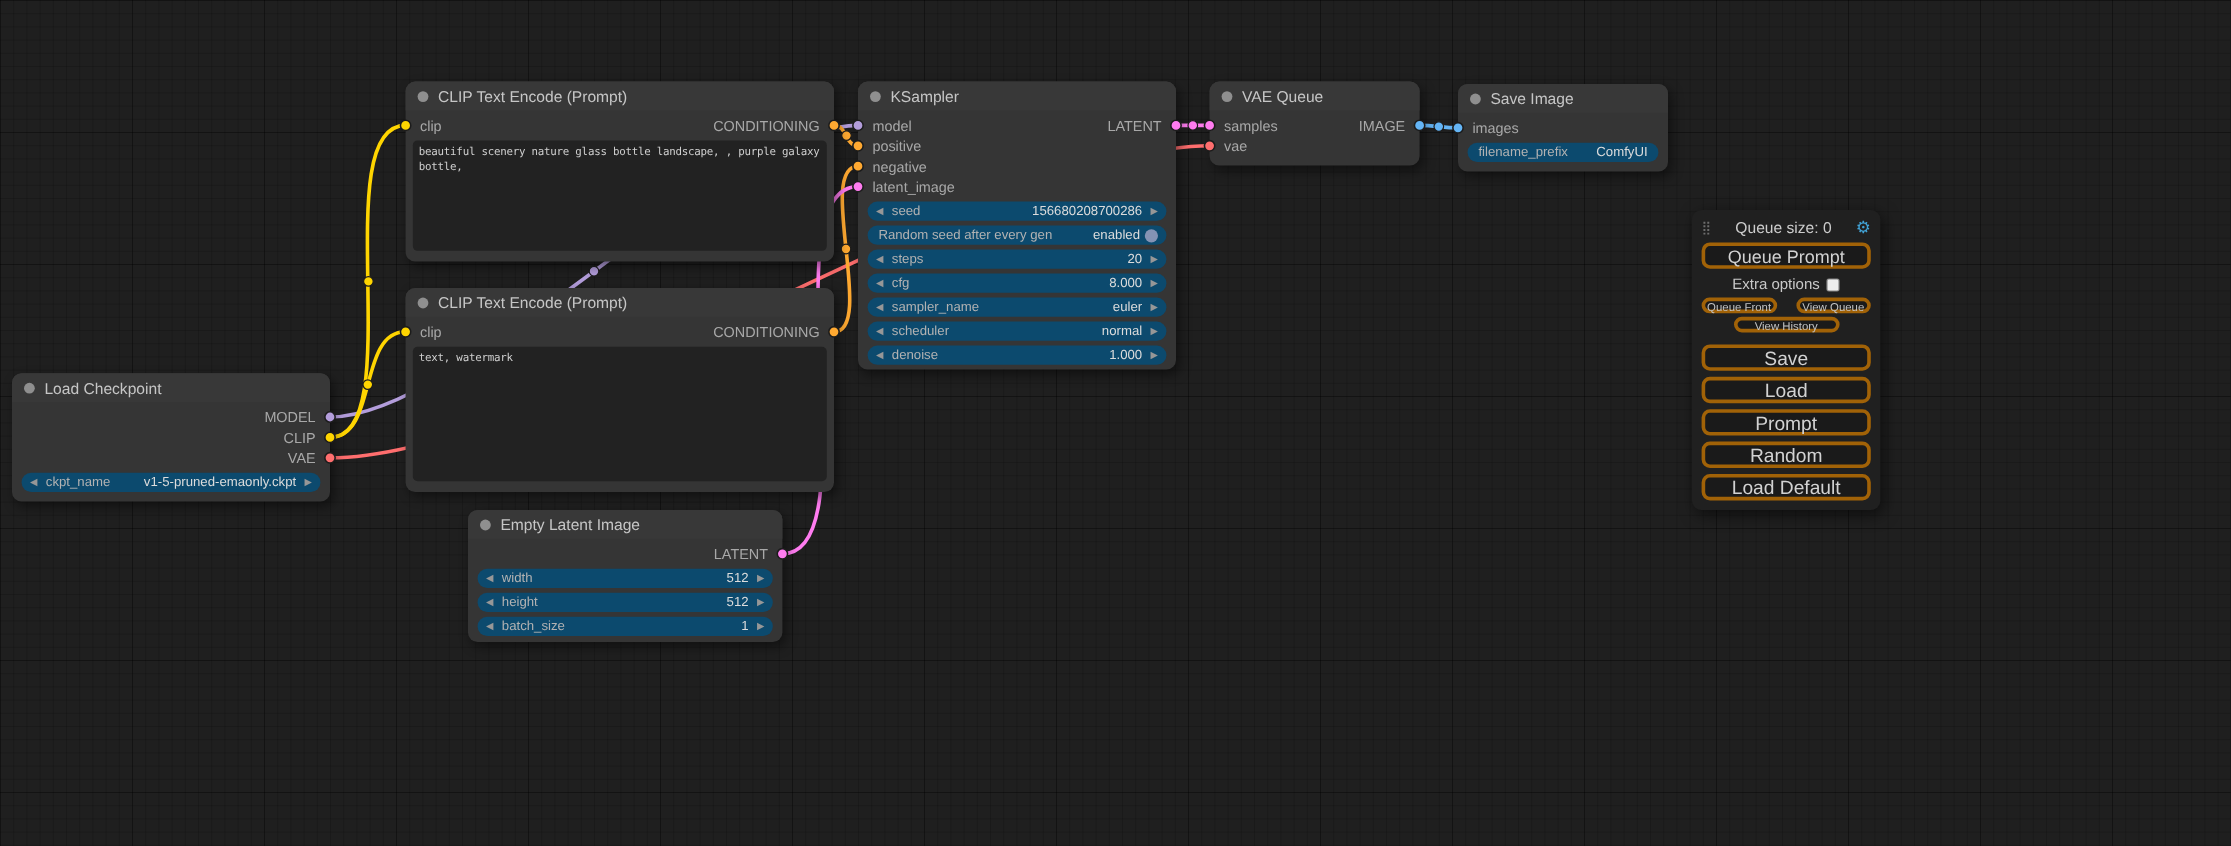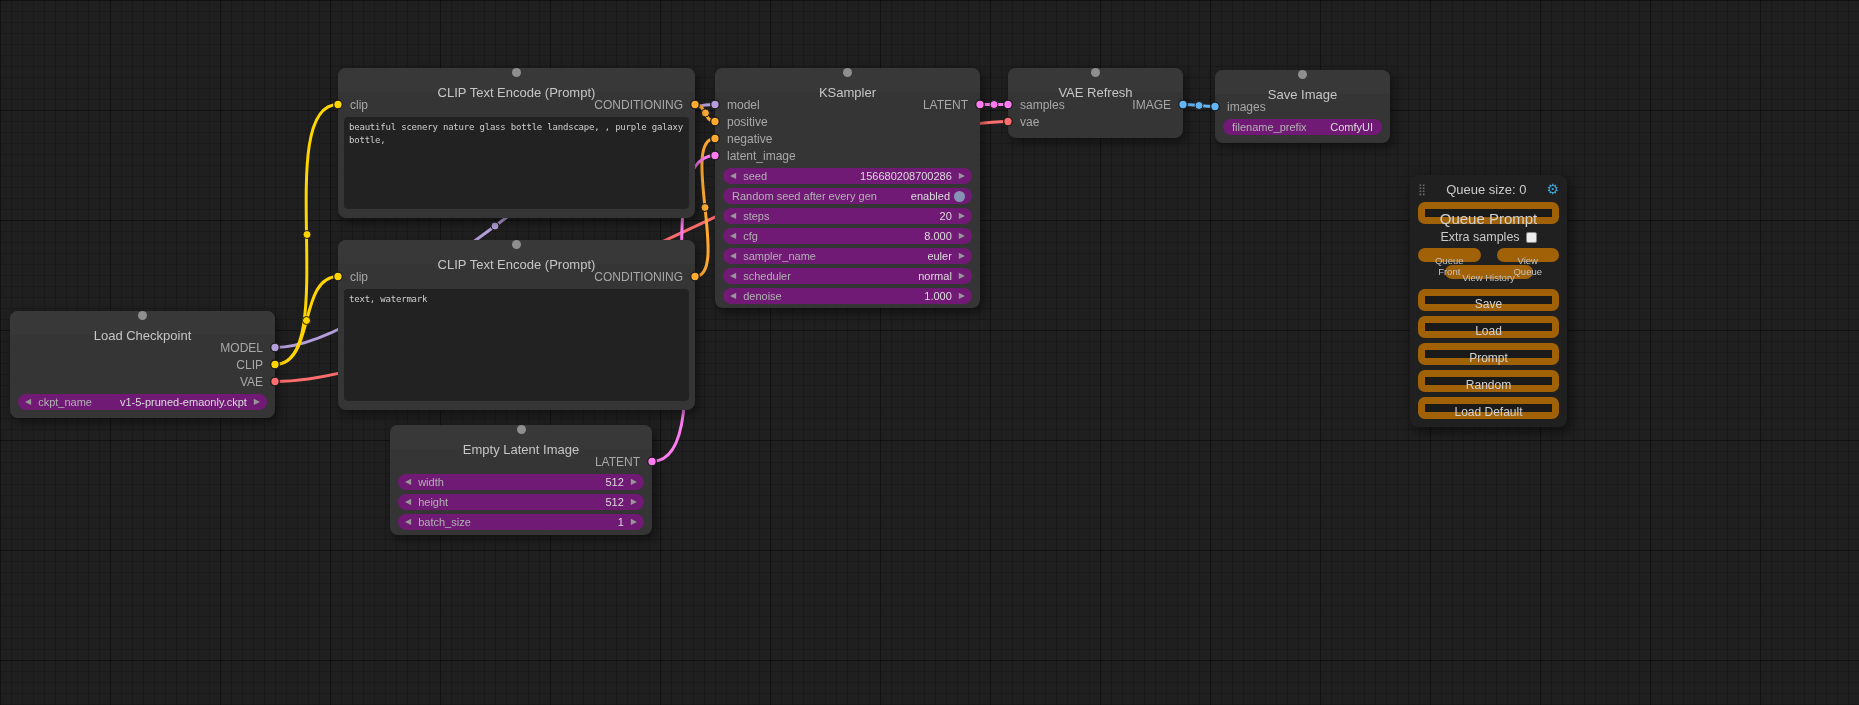--- a/index.html
+++ b/index.html
@@ -10,48 +10,48 @@
       linear-gradient(90deg,rgba(0,0,0,.16) 1px,transparent 1px),
       linear-gradient(rgba(0,0,0,.30) 1px,transparent 1px),
       linear-gradient(90deg,rgba(0,0,0,.30) 1px,transparent 1px);
     background-size:11px 11px,11px 11px,110px 110px,110px 110px;
     font-family:"Liberation Sans",sans-serif;}
   svg.layer{position:absolute;left:0;top:0;pointer-events:none;}
   #wires{z-index:1;} #ports{z-index:3;}
   .node{position:absolute;z-index:2;background:#353535;border-radius:8px;
     box-shadow:3px 4px 10px rgba(0,0,0,.45);color:#b8b8b8;box-sizing:border-box;}
   .ntitle{height:24px;display:flex;align-items:center;gap:8px;padding:0 10px;
-    background:#383838;border-radius:8px 8px 0 0;flex-direction:column;}
+    background:#383838;border-radius:8px 8px 0 0;}
   .ttext{font-size:13px;color:#c6c6c6;white-space:nowrap;}
   .ndot{width:9px;height:9px;border-radius:50%;background:#8f8f8f;flex:0 0 auto;}
   .slots{padding-top:4px;}
   .srow{height:17px;display:flex;align-items:center;font-size:12px;color:#a8a8a8;padding:0 12px;}
   .srow.in{justify-content:flex-start;}
   .srow.out{justify-content:flex-end;}
   .srow.both{justify-content:space-between;}
   .ntext{margin:4px 6px 0;background:#222;border-radius:4px;padding:4px 5px;
     font-family:"DejaVu Sans Mono",monospace;font-size:9px;letter-spacing:-0.2px;
     line-height:1.4;color:#cfcfcf;white-space:pre-wrap;overflow:hidden;box-sizing:border-box;}
-  .widget{height:16px;background:#701a75;border-radius:8px;margin:4px 8px 0;display:flex;
+  .widget{height:16px;background:#0c4a6e;border-radius:8px;margin:4px 8px 0;display:flex;
     align-items:center;padding:0 7px;font-size:11px;box-sizing:border-box;}
   .warr{color:#979797;font-size:8px;line-height:1;flex:0 0 auto;}
   .wlabel{margin-left:7px;color:#b2b2b2;white-space:nowrap;}
   .wvalue{margin-left:auto;margin-right:7px;color:#dcdcdc;white-space:nowrap;}
   .knob{width:11px;height:11px;border-radius:50%;margin-left:4px;flex:0 0 auto;}
   
   .qpanel{position:absolute;left:1410px;top:175px;width:157px;z-index:4;background:#202020;
     border-radius:8px;box-shadow:3px 4px 12px rgba(0,0,0,.55);padding:6px 8px 8px;box-sizing:border-box;}
   .qhead{display:flex;align-items:center;height:16px;}
   .qdrag{color:#6d6d6d;font-size:11px;flex:0 0 auto;}
   .qtitle{flex:1;text-align:center;color:#cccccc;font-size:13px;}
   .qgear{font-size:14px;flex:0 0 auto;line-height:1;}
-  .qbtn{display:block;width:100%;background:#1a1a1a;border:7px solid #a16207;border-radius:7px;
+  .qbtn{display:block;width:100%;background:#1a1a1a;border:3px solid #a16207;border-radius:7px;
     color:#d2d2d2;font-family:"Liberation Sans",sans-serif;cursor:pointer;box-sizing:border-box;}
   .qbtn.prompt{height:22px;font-size:15px;margin-top:5px;}
-  .qbtn.big{height:22px;font-size:12px;margin-top:5px;}
+  .qbtn.big{height:22px;font-size:16px;margin-top:5px;}
   .qbtn.big.first{margin-top:10px;}
   .qextra{display:flex;justify-content:center;align-items:center;gap:6px;color:#c9c9c9;
     font-size:12.5px;margin-top:6px;height:14px;}
   .qcheck{width:11px;height:11px;background:#ededed;border:1px solid #888;border-radius:2px;box-sizing:border-box;}
   .qsmrow{display:flex;gap:16px;margin-top:4px;}
   .qbtn.sm{flex:1;height:13px;font-size:9.5px;border-radius:8px;padding:0;line-height:11px;color:#c3c3c3;}
   .qbtn.sm.vh{display:block;width:88px;margin:3px auto 0;flex:none;}
 </style>
 </head>
 <body>
@@ -224,21 +224,21 @@
       <span class="warr">◀</span>
       <span class="wlabel">denoise</span>
       <span class="wvalue">1.000</span>
       <span class="warr">▶</span>
     </div>
   </div>
 
   <div class="node" style="left:1008px;top:68px;width:175px;height:70px">
     <div class="ntitle">
       <span class="ndot"></span>
-      <span class="ttext">VAE Refresh</span>
+      <span class="ttext">VAE Queue</span>
     </div>
     <div class="slots">
       <div class="srow both">
         <span>samples</span>
         <span>IMAGE</span>
       </div>
       <div class="srow in">
           <span>vae</span>
         </div>
     </div>
@@ -283,21 +283,21 @@
   </svg>
 
   <div class="qpanel">
     <div class="qhead">
       <span class="qdrag">⣿</span>
       <span class="qtitle">Queue size: 0</span>
       <span class="qgear" style="color: rgb(65, 162, 213);">⚙</span>
     </div>
     <button class="qbtn prompt">Queue Prompt</button>
     <div class="qextra">
-      <span>Extra samples</span>
+      <span>Extra options</span>
       <span class="qcheck"></span>
     </div>
     <div class="qsmrow">
       <button class="qbtn sm">Queue Front</button>
       <button class="qbtn sm">View Queue</button>
     </div>
     <button class="qbtn sm vh">View History</button>
     <button class="qbtn big first">Save</button>
     <button class="qbtn big">Load</button>
     <button class="qbtn big">Prompt</button>

